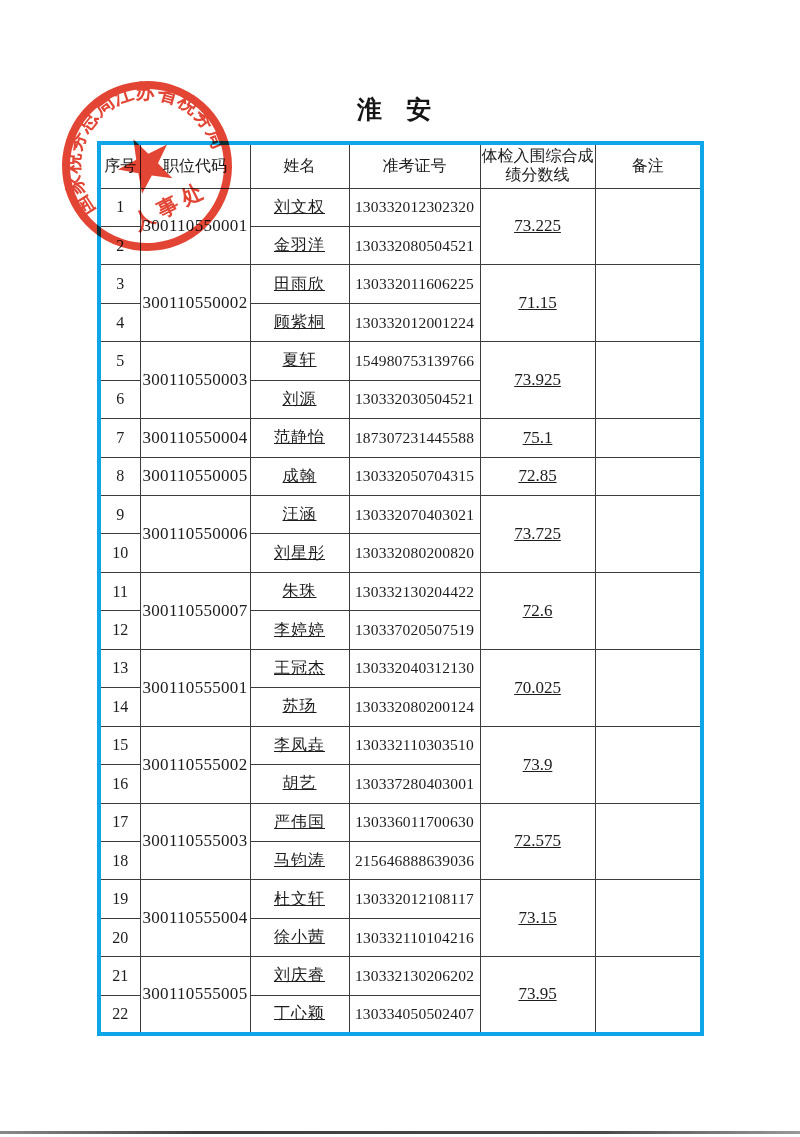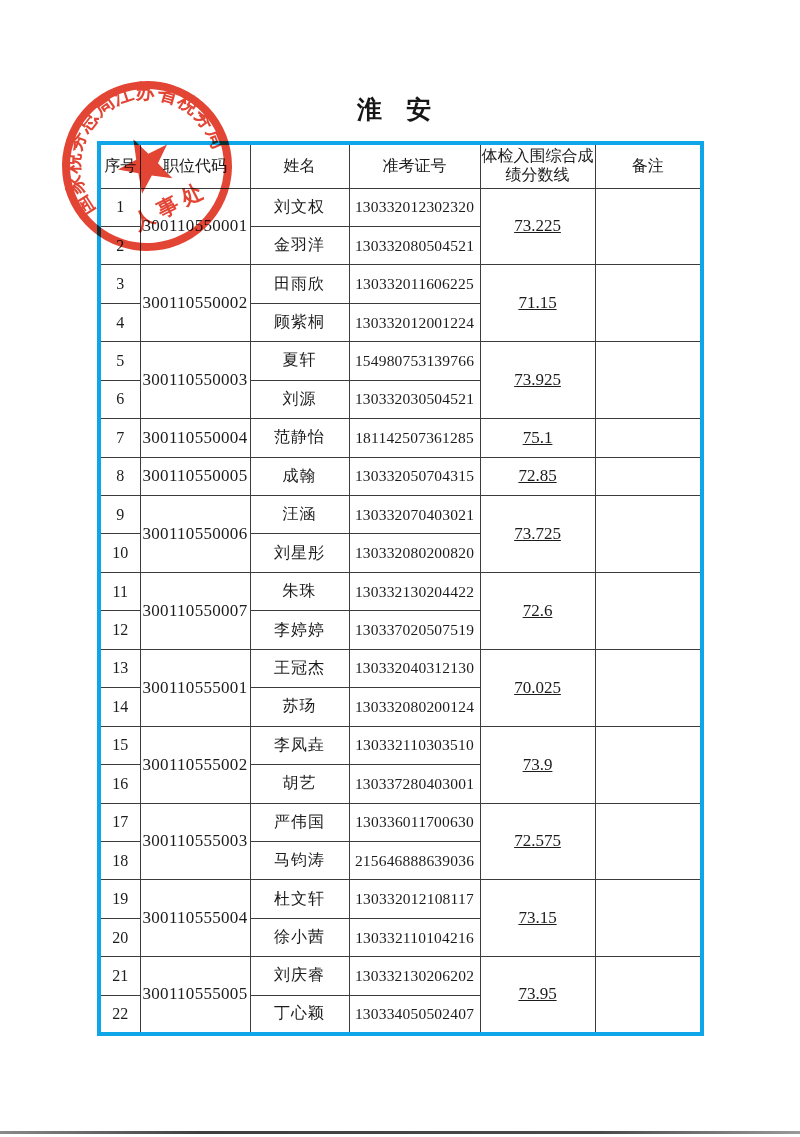--- a/index.html
+++ b/index.html
@@ -36,21 +36,21 @@
     text-align: center;
     vertical-align: middle;
     padding: 0;
     font-weight: normal;
     overflow: hidden;
   }
   tr.header-row th { height: 45px; font-size: 16px; line-height: 1.18; }
   tr.data-row td { height: 38.45px; }
   td.cell-no     { font-size: 16px; }
   td.cell-code   { font-size: 17px; letter-spacing: 0.3px; }
-  td.cell-name   { font-size: 16px; letter-spacing: 1px; }
+  td.cell-name   { font-size: 16px; letter-spacing: 1px; text-decoration: underline; }
   td.cell-ticket { font-size: 15.5px; letter-spacing: 0.2px; margin-top: 28px; }
   td.cell-score  { font-size: 17px; text-decoration: underline; }
   td.cell-remark { font-size: 16px; }
 
   .seal {
     position: absolute;
     left: 47px; top: 66px;
     width: 200px; height: 200px;
     opacity: 0.9;
     mix-blend-mode: multiply;
@@ -128,21 +128,21 @@
         </tr>
         <tr class="data-row">
           <td class="cell-no">6</td>
           <td class="cell-name">刘源</td>
           <td class="cell-ticket">130332030504521</td>
         </tr>
         <tr class="data-row">
           <td class="cell-no">7</td>
           <td class="cell-code">300110550004</td>
           <td class="cell-name">范静怡</td>
-          <td class="cell-ticket">181142507361285</td>
+          <td class="cell-ticket">187307231445588</td>
           <td class="cell-score">75.1</td>
           <td class="cell-remark"></td>
         </tr>
         <tr class="data-row">
           <td class="cell-no">8</td>
           <td class="cell-code">300110550005</td>
           <td class="cell-name">成翰</td>
           <td class="cell-ticket">130332050704315</td>
           <td class="cell-score">72.85</td>
           <td class="cell-remark"></td>

